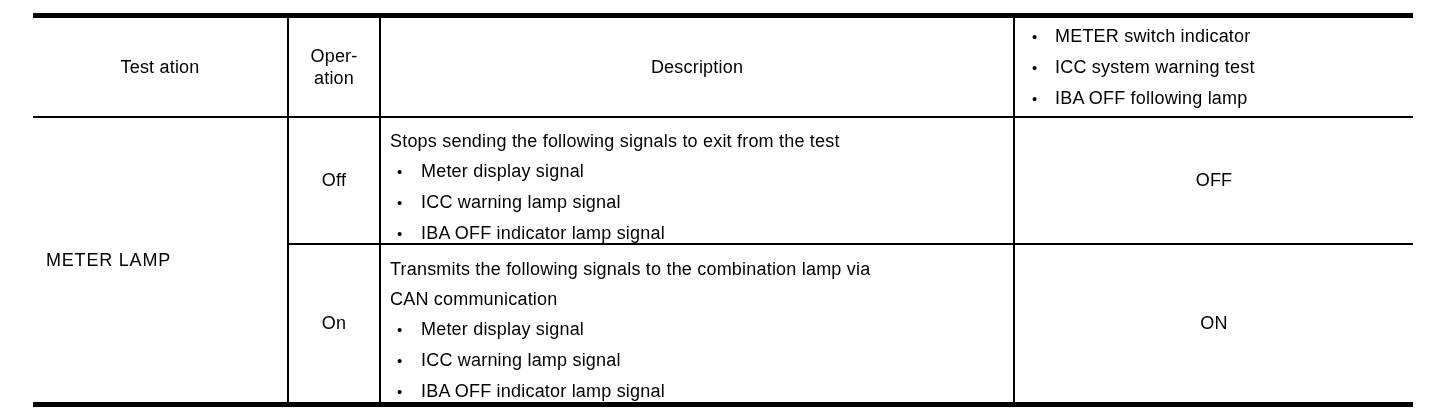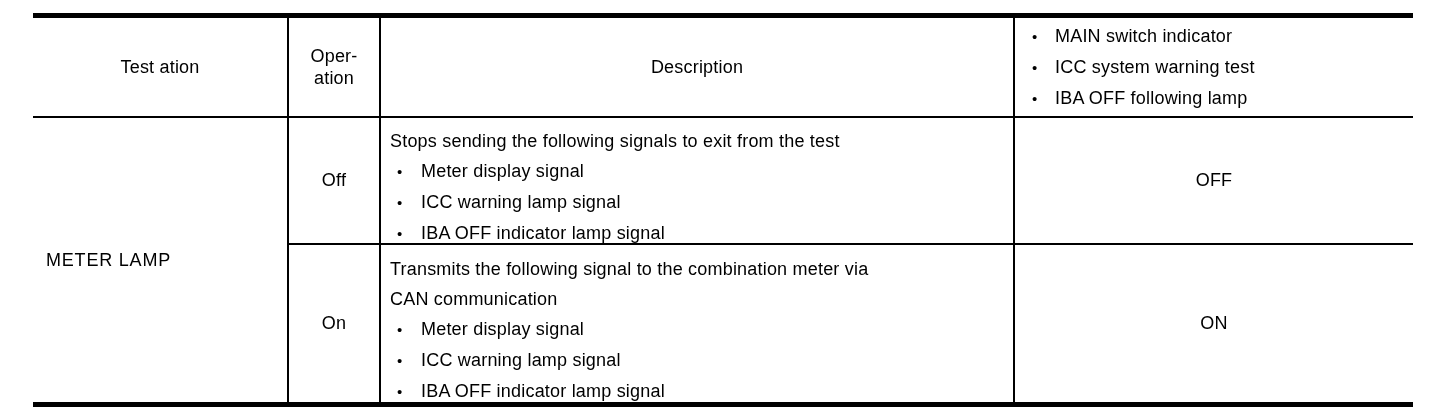--- a/index.html
+++ b/index.html
@@ -91,21 +91,21 @@
     <div class="cell hdr-operation v-sep h-sep">
       <span class="pre-line">Oper-
 ation</span>
     </div>
     <div class="cell hdr-description v-sep h-sep">
       <span>Description</span>
     </div>
     <div class="cell hdr-indicators v-sep h-sep">
       <div class="bullet-line">
         <span class="bullet-glyph">•</span>
-        <span>MAIN switch indicator</span>
+        <span>METER switch indicator</span>
       </div>
       <div class="bullet-line">
         <span class="bullet-glyph">•</span>
         <span>ICC system warning test</span>
       </div>
       <div class="bullet-line">
         <span class="bullet-glyph">•</span>
         <span>IBA OFF following lamp</span>
       </div>
     </div>
@@ -133,21 +133,21 @@
       </div>
     </div>
     <div class="cell cell-res-off v-sep h-sep">
       <span>OFF</span>
     </div>
 
     <div class="cell cell-op-on v-sep">
       <span>On</span>
     </div>
     <div class="cell cell-desc cell-desc-on v-sep">
-      <div class="pre-line">Transmits the following signal to the combination meter via
+      <div class="pre-line">Transmits the following signals to the combination lamp via
 CAN communication</div>
       <div class="bullet-line">
         <span class="bullet-glyph">•</span>
         <span>Meter display signal</span>
       </div>
       <div class="bullet-line">
         <span class="bullet-glyph">•</span>
         <span>ICC warning lamp signal</span>
       </div>
       <div class="bullet-line">

